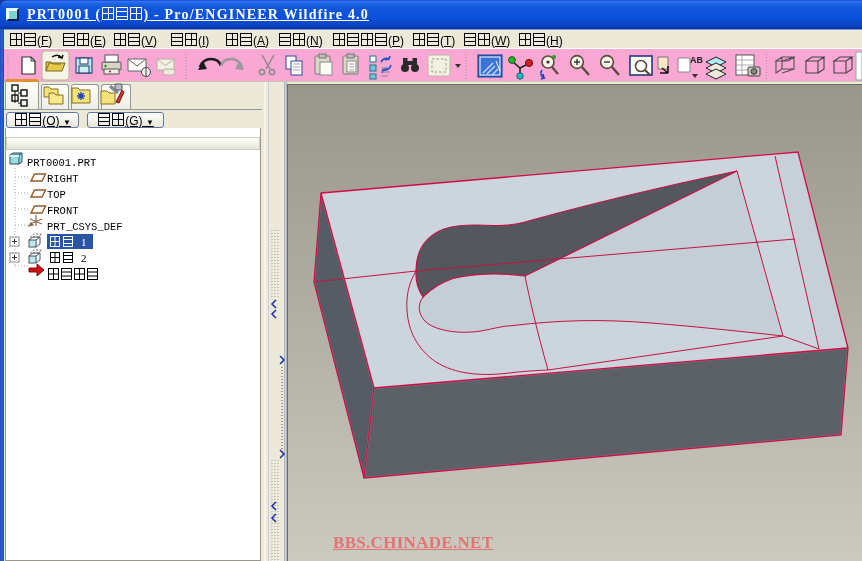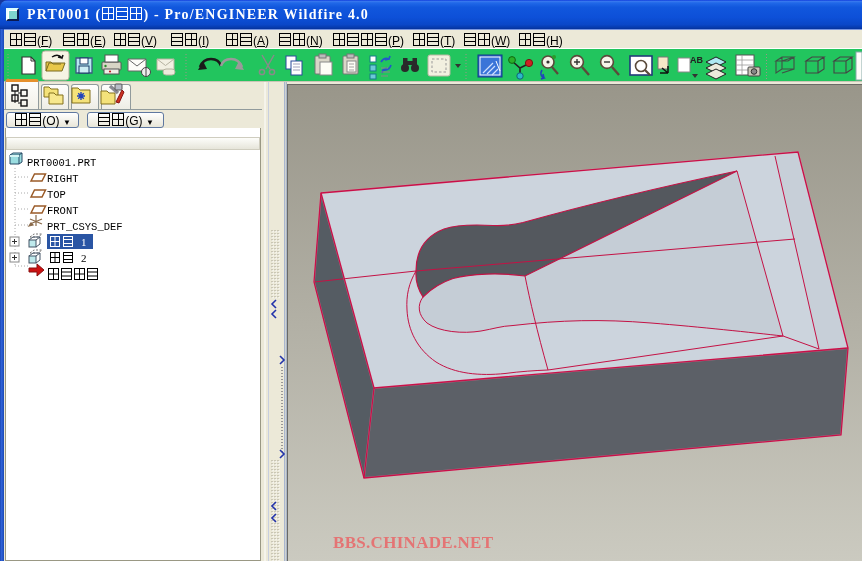--- a/index.html
+++ b/index.html
@@ -1,32 +1,32 @@
 <!DOCTYPE html>
 <html><head><meta charset="utf-8">
 <style>
 html,body{margin:0;padding:0;}
 body{width:862px;height:561px;overflow:hidden;position:relative;
  font-family:"Liberation Sans",sans-serif;background:#ece9d8;}
-div{box-sizing:border-box;}
+div{box-sizing:border-box;text-decoration:underline;}
 
 .c,.e,.cw,.ew{display:inline-block;width:10px;height:11px;border:1px solid #000;vertical-align:-1px;margin:0 1px;}
 .c{background:linear-gradient(#000,#000) 50% 0/1px 100% no-repeat,linear-gradient(#000,#000) 0 50%/100% 1px no-repeat;}
 .e{background:linear-gradient(#000,#000) 0 3px/100% 1px no-repeat,linear-gradient(#000,#000) 0 7px/100% 1px no-repeat;}
 .cw,.ew{border-color:#fff;width:10px;height:11px;vertical-align:-1px;}
 .cw{background:linear-gradient(#fff,#fff) 50% 0/1px 100% no-repeat,linear-gradient(#fff,#fff) 0 50%/100% 1px no-repeat;}
 .ew{background:linear-gradient(#fff,#fff) 0 3px/100% 1px no-repeat,linear-gradient(#fff,#fff) 0 8px/100% 1px no-repeat;}
 #corner{position:absolute;left:0;top:0;width:16px;height:16px;background:#15379e;}
 #title{position:absolute;left:0;top:0;width:862px;height:29px;border-radius:8px 0 0 0;
  background:linear-gradient(180deg,#0831d9 0%,#3a7aef 4%,#2068e8 10%,#1157dd 25%,#0d50d8 60%,#0a47c8 85%,#0638a8 97%,#053198 100%);}
 #title .txt{position:absolute;left:27px;top:7px;color:#fff;font:bold 14px "Liberation Serif",serif;letter-spacing:1.2px;white-space:nowrap;}
 #ticon{position:absolute;left:6px;top:8px;width:13px;height:13px;background:#7fd4cf;border:2px solid #0a1a52;border-top-color:#dff;border-left-color:#eff;box-shadow:inset 1px 1px 0 #fff;}
 #menubar{position:absolute;left:0;top:29px;width:862px;height:19px;background:#ece9d8;border-top:1px solid #7a96df;font-size:12px;color:#000;}
 .mi{position:absolute;top:3px;white-space:nowrap;}
-#toolbar{position:absolute;left:0;top:48px;width:862px;height:34px;background:#22c55e;border-top:1px solid #fff;border-bottom:1px solid #c9c6b5;}
+#toolbar{position:absolute;left:0;top:48px;width:862px;height:34px;background:#f9a8d4;border-top:1px solid #fff;border-bottom:1px solid #c9c6b5;}
 #lborder{position:absolute;left:0;top:29px;width:4px;height:532px;background:linear-gradient(90deg,#1a49b5,#2f62d8 40%,#1a49b5);}
 
 #panel{position:absolute;left:4px;top:82px;width:260px;height:479px;background:#ece9d8;}
 .tab{position:absolute;border:1px solid #919b9c;border-bottom:none;border-radius:3px 3px 0 0;background:linear-gradient(#fefefd,#eeede5);}
 #tabsel{left:1px;top:-3px;width:34px;height:30px;border-top:3px solid #e5902c;background:linear-gradient(#fdfdfb,#f2f1e8);}
 #tabline{position:absolute;left:0;top:27px;width:258px;height:1px;background:#919b9c;}
 .btn{position:absolute;top:30px;height:16px;border:1px solid #5f78a0;border-radius:3px;background:linear-gradient(#fff,#e8e6d8);font-size:12px;color:#000;text-align:center;}
 #hdr{position:absolute;left:2px;top:55px;width:254px;height:13px;background:linear-gradient(#fdfdfa,#e6e5da);border:1px solid #cfcdbf;}
 #treebox{position:absolute;left:1px;top:46px;width:256px;height:433px;background:#fff;border:1px solid #9a9884;border-top:none;}
 

